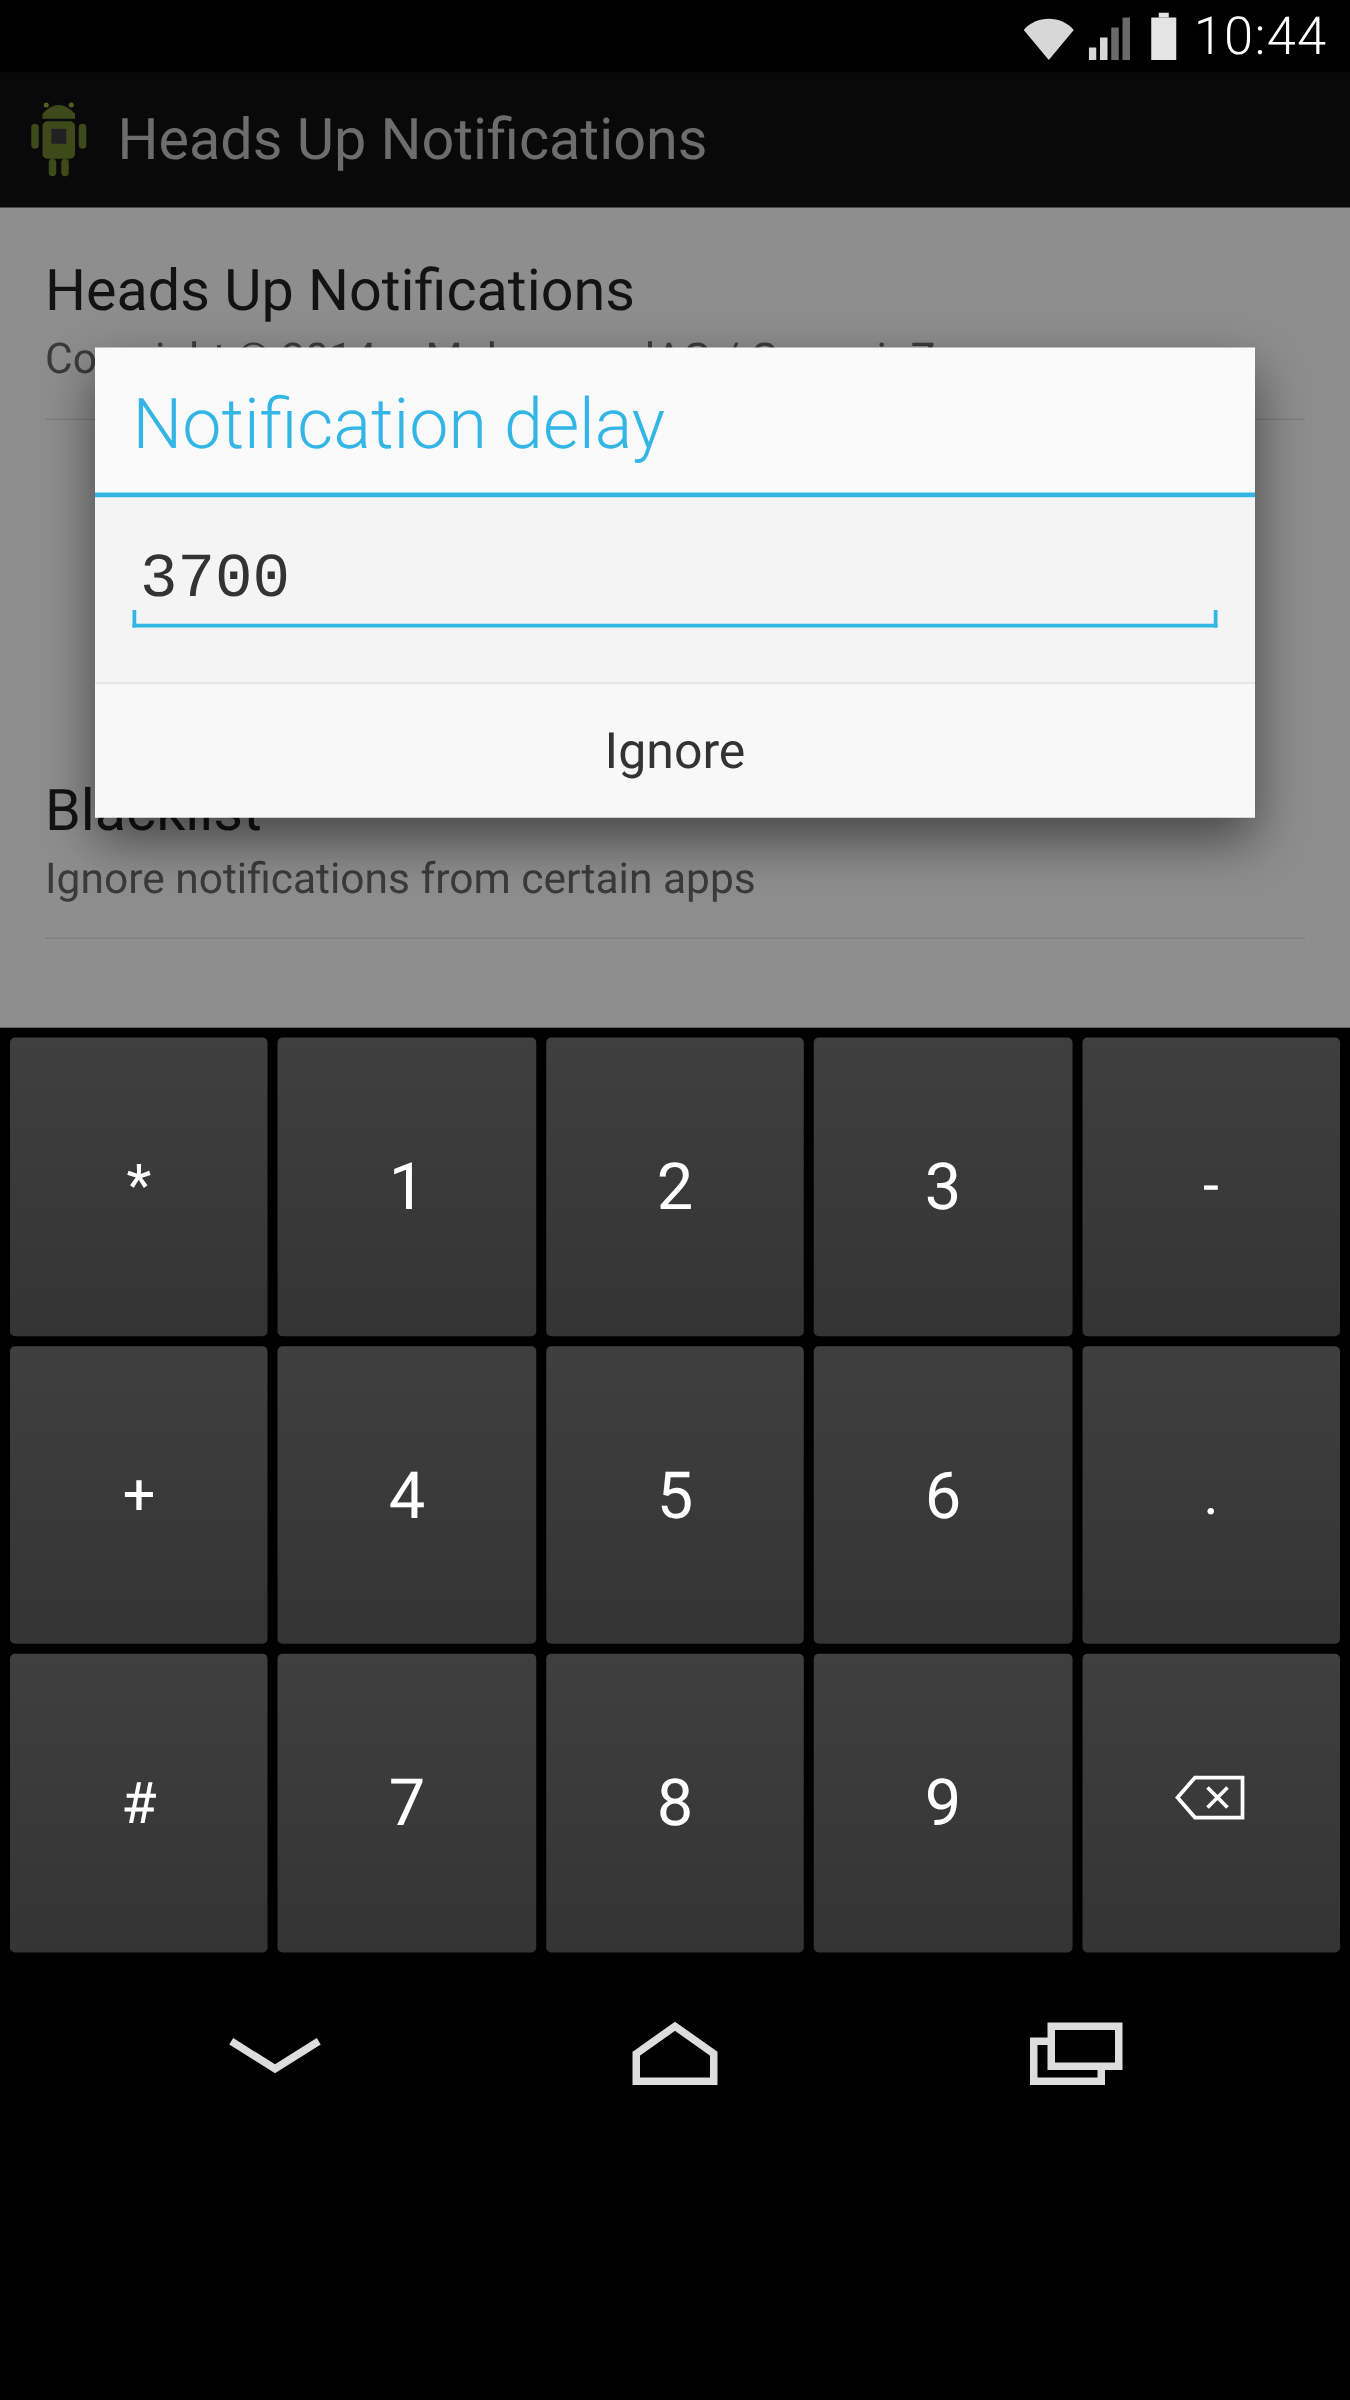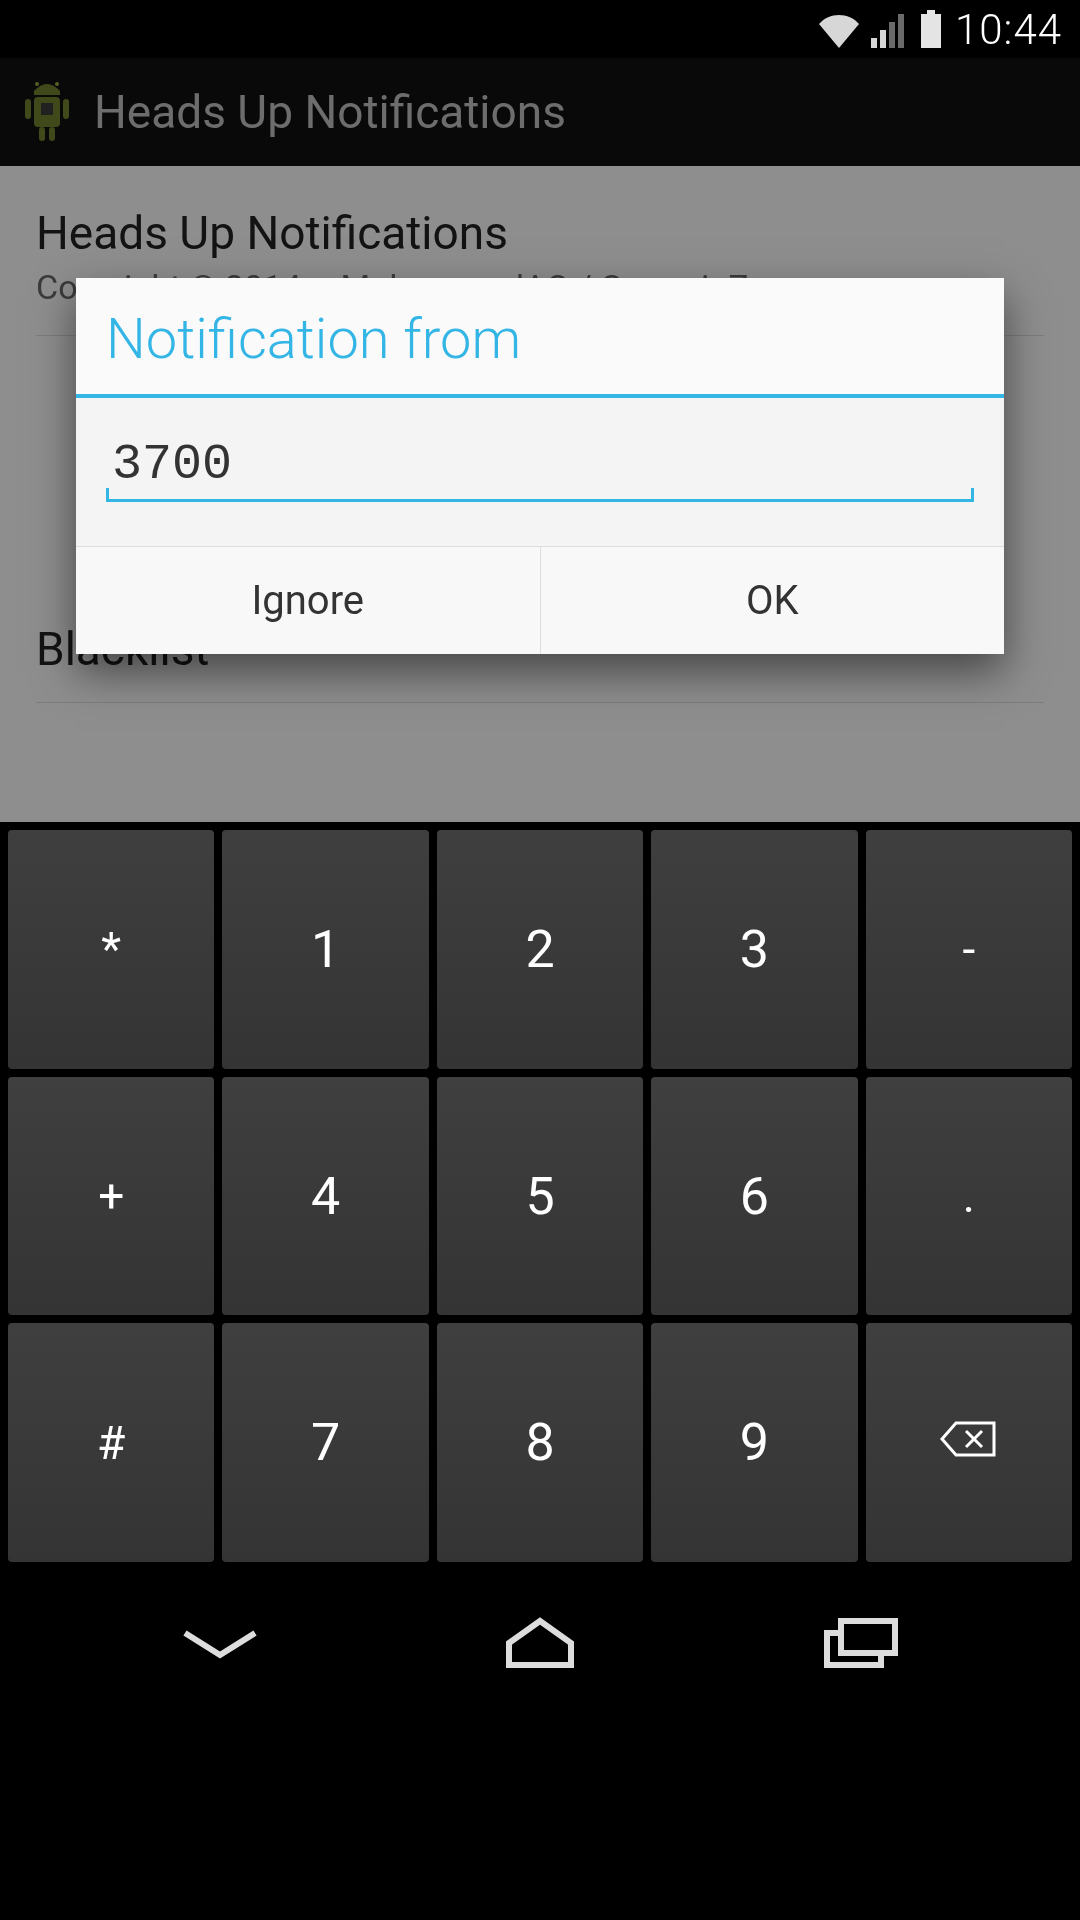--- a/index.html
+++ b/index.html
@@ -192,38 +192,38 @@
   </div>
 
   <div class="content">
     <div class="pref">
       <div class="pref-title">Heads Up Notifications</div>
       <div class="pref-summary">Copyright © 2014 – MohammadAG / GermainZ</div>
     </div>
     <div style="height:260px"></div>
     <div class="pref">
       <div class="pref-title">Blacklist</div>
+      <div class="pref-summary">Ignore notifications from certain apps</div>
     </div>
   </div>
 
   <div class="scrim"></div>
 
   <div class="dialog">
     <div class="dialog-title-wrap">
-      <div class="dialog-title">Notification from</div>
+      <div class="dialog-title">Notification delay</div>
     </div>
     <div class="dlg-div"></div>
     <div class="dialog-body">
       <div class="dlg-input-wrap">
         <input class="dlg-input" type="text" value="3700" style="">
       </div>
     </div>
     <div class="dialog-buttons">
       <button class="dlg-btn">Ignore</button>
-      <button class="dlg-btn">OK</button>
     </div>
   </div>
 
   <div class="keyboard">
     <div class="kb-row">
       <button class="key side">*</button>
       <button class="key">1</button>
       <button class="key">2</button>
       <button class="key">3</button>
       <button class="key side">-</button>

